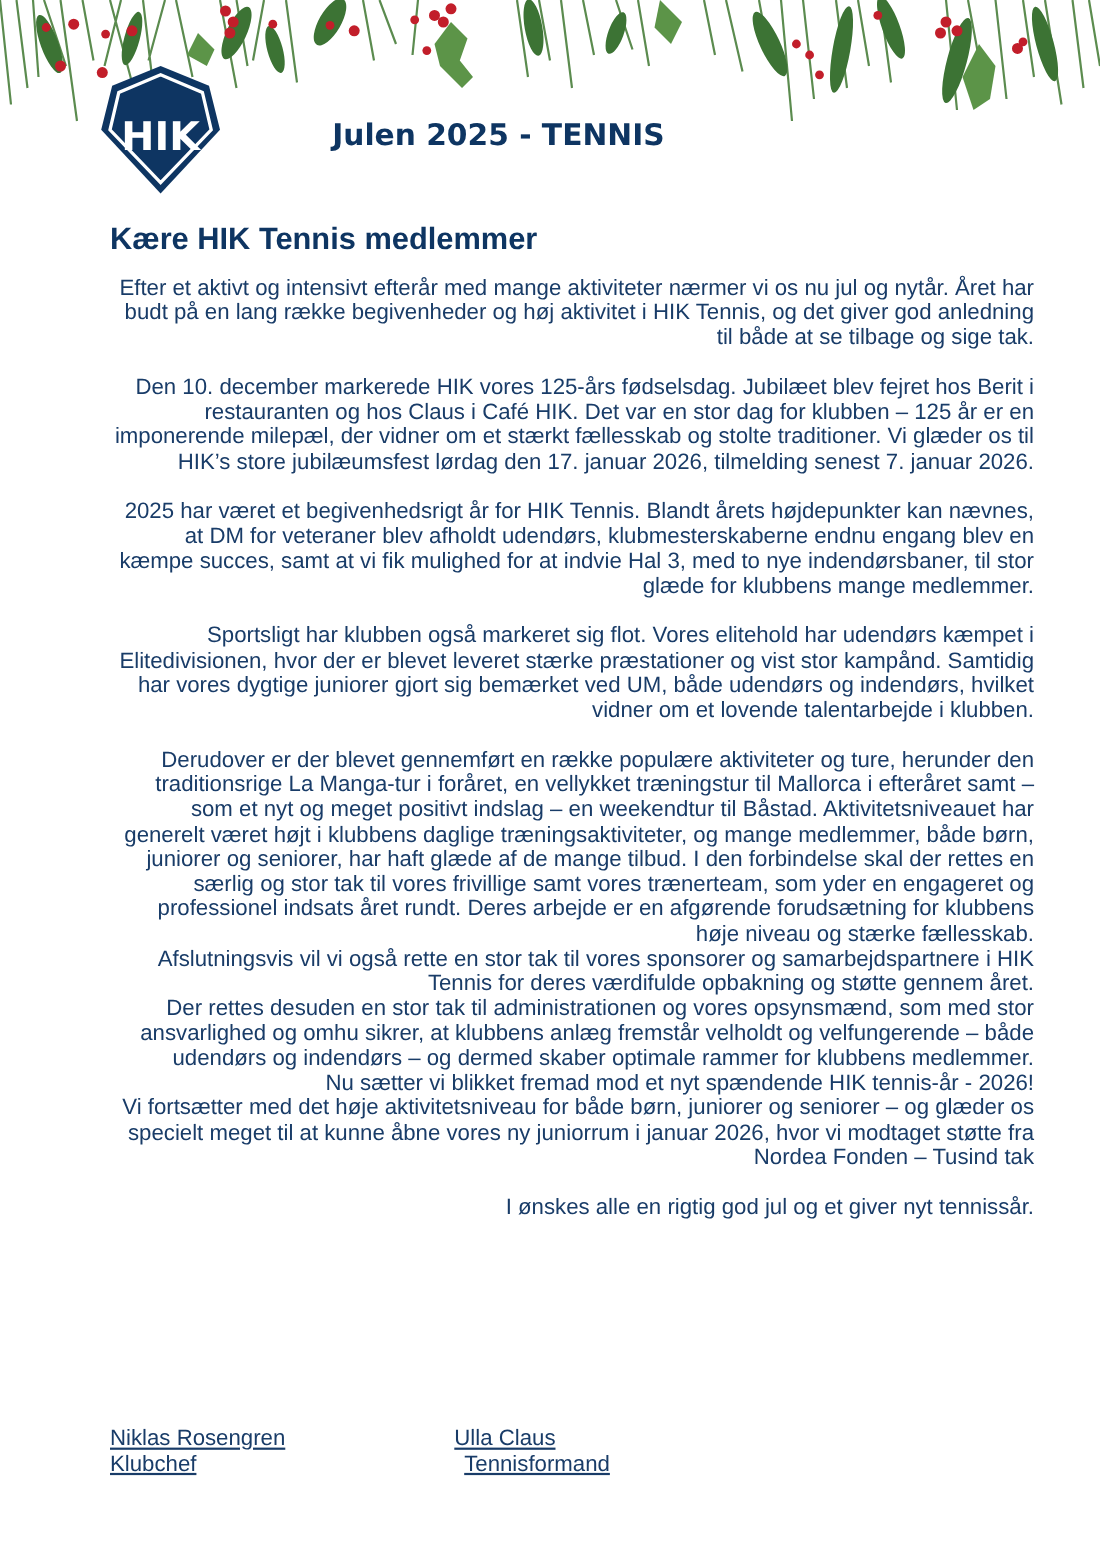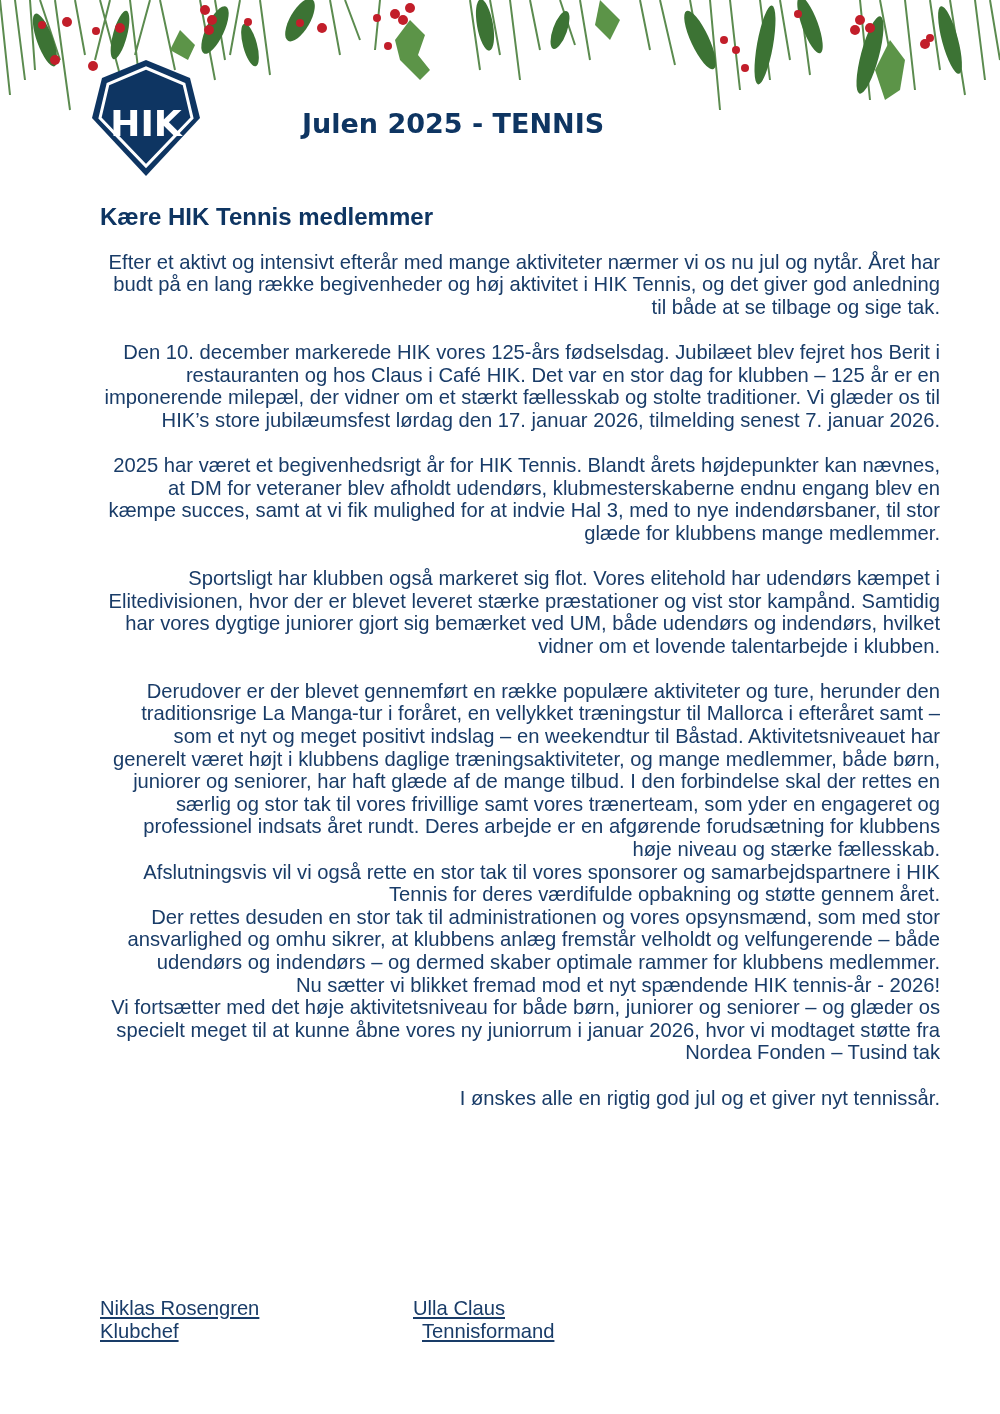--- a/index.html
+++ b/index.html
@@ -13,21 +13,21 @@
     .logo { position: absolute; left: 90px; top: 58px; width: 112px; height: 120px; }
     .title {
       position: absolute; left: 302px; top: 88px;
       font-family: "DejaVu Sans", sans-serif; font-weight: bold;
       font-size: 27px; color: #0e3562; letter-spacing: 0px; white-space: nowrap; margin-top: 20px;
     }
     .letter {
       position: absolute; left: 100px; top: 206px; width: 840px;
       font-size: 20.2px; line-height: 22.6px; color: #193c68;
     }
-    .greeting { font-weight: bold; color: #0e3562; font-size: 24px; margin: 0 0 22px 0; }
+    .greeting { font-weight: bold; color: #0e3562; font-size: 28px; margin: 0 0 22px 0; }
     .para { margin: 0 0 22.6px 0; text-align: right; }
     .para.tight { margin-bottom: 0; }
     .sigs { position: absolute; left: 100px; top: 1297px; font-size: 20.2px; line-height: 22.6px; color: #193c68; }
     .sig { position: absolute; top: 0; white-space: nowrap; text-decoration: underline; }
     .sig.left { left: 0; }
     .sig.right { left: 313px; }
     .sig .role-r { padding-left: 9px; }
   </style>
 </head>
 <body>

